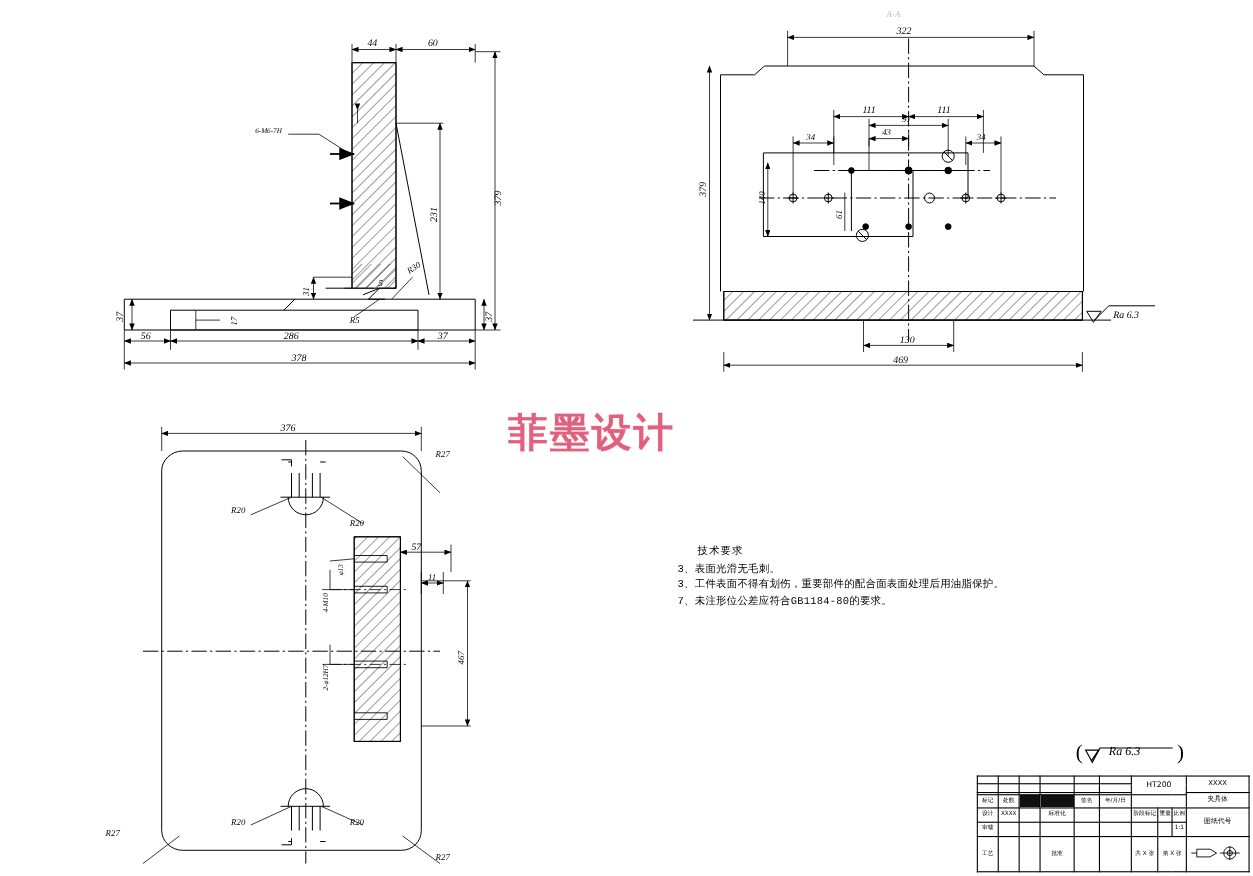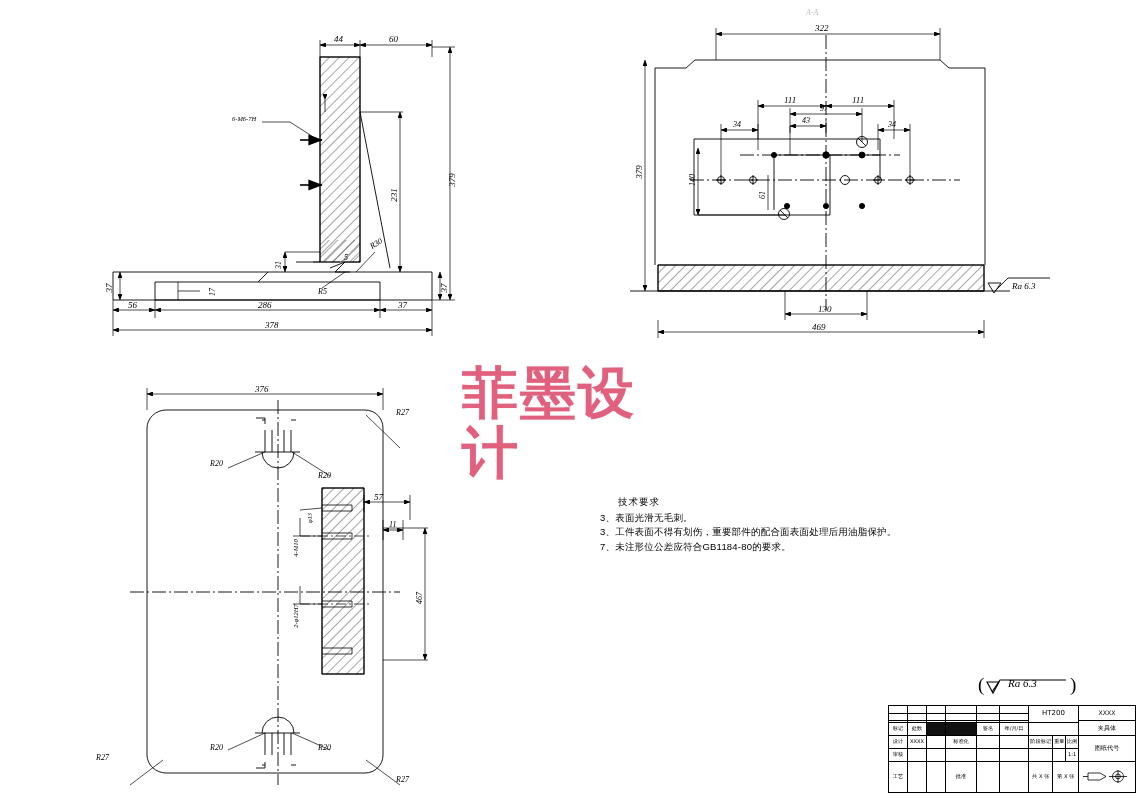--- a/index.html
+++ b/index.html
@@ -2,26 +2,26 @@
 <html><head>
 <meta charset="utf-8">
 <style>
   html,body{margin:0;padding:0;background:#ffffff;}
   body{width:1139px;height:796px;overflow:hidden;font-family:"Liberation Sans",sans-serif;}
   #sheet{position:relative;width:1139px;height:796px;background:#fff;}
   svg.cad{position:absolute;left:0;top:0;width:1139px;height:796px;}
   .dimtxt{font-family:"Liberation Serif",serif;font-size:9px;fill:#000;font-style:italic;}
   .dimtxt.sm{font-size:8px;}
   .dimtxt.xs{font-size:6.5px;}
-  .notes{position:absolute;left:600px;top:495px;width:420px;
-         font-family:Liberation Sans, sans-serif;font-size:9.5px;color:#000;line-height:14.2px;}
+  .notes{position:absolute;left:616px;top:495px;width:420px;
+         font-family:Liberation Mono, monospace;font-size:9.5px;color:#000;line-height:14.2px;}
   .notes .hd{margin-left:18px;margin-bottom:2px;letter-spacing:1px;}
   .notes .li{white-space:nowrap;letter-spacing:0.2px;}
   .watermark{position:absolute;left:462px;top:363px;width:230px;height:62px;
-             font-family:"Liberation Serif",serif;font-size:56px;color:#e0607e;
+             font-family:"Liberation Serif",serif;font-size:36px;color:#e0607e;
              letter-spacing:2px;font-weight:700;line-height:60px;
              text-shadow:0 0 1px rgba(200,40,80,.35);}
   .tb{position:absolute;left:888px;top:705px;width:248px;height:88px;}
   .tb table{border-collapse:collapse;width:248px;height:88px;
             font-family:"DejaVu Sans",sans-serif;font-size:5.2px;color:#000;}
   .tb td{border:0.8px solid #000;text-align:center;vertical-align:middle;padding:0;
          line-height:1.05;overflow:hidden;}
   .tb td.big{font-size:7px;}
   .tb td.mid{font-size:6.2px;}
   .tb td.dark{background:#111;color:#111;}

